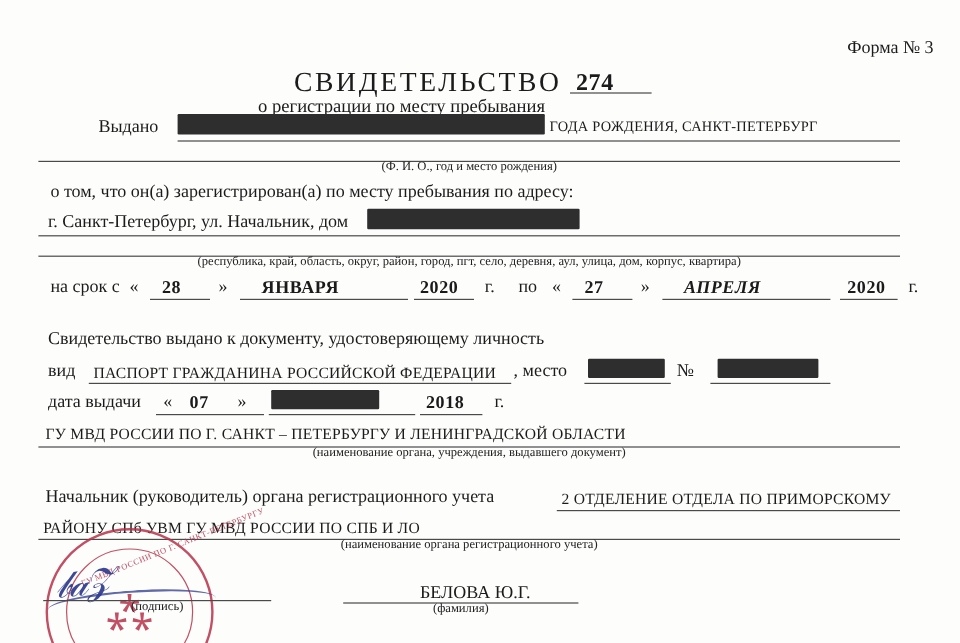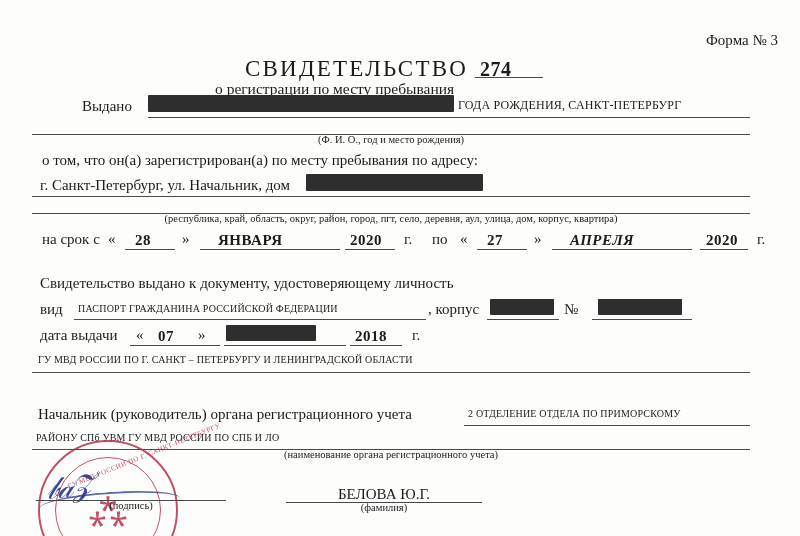--- a/index.html
+++ b/index.html
@@ -51,21 +51,21 @@
   .formno {
     font-size: 15px;
   }
   .handw {
     font-family: "Liberation Serif", serif;
     font-weight: bold;
     font-size: 15px;
     letter-spacing: 0.5px;
   }
   .sm-caps {
-    font-size: 10px;
+    font-size: 13px;
     letter-spacing: 0.2px;
   }
   
   .stamp {
     position: absolute;
     width: 140px;
     height: 140px;
     left: 38px;
     top: 440px;
     border: 2.5px solid #b8324a;
@@ -174,40 +174,41 @@
   <div class="rule" style="left:552px; top:249px; width:140px;"></div>
   <div class="abs handw" style="left:706px; top:232px;">2020</div>
   <div class="rule" style="left:700px; top:249px; width:48px;"></div>
   <div class="abs lbl" style="left:757px; top:231px;">г.</div>
 
   <div class="abs lbl" style="left:40px; top:275px;">Свидетельство выдано к документу, удостоверяющему личность</div>
 
   <div class="abs lbl" style="left:40px; top:301px;">вид</div>
   <div class="abs sm-caps" style="left:78px; top:303px;">ПАСПОРТ ГРАЖДАНИНА РОССИЙСКОЙ ФЕДЕРАЦИИ</div>
   <div class="rule" style="left:74px; top:319px; width:352px;"></div>
-  <div class="abs lbl" style="left:428px; top:301px;">, корпус</div>
+  <div class="abs lbl" style="left:428px; top:301px;">, место</div>
   <div class="abs redact" style="left:490px; top:299px; width:64px; height:16px;"></div>
   <div class="rule" style="left:487px; top:319px; width:72px;"></div>
   <div class="abs lbl" style="left:564px; top:301px;">№</div>
   <div class="abs redact" style="left:598px; top:299px; width:84px; height:16px;"></div>
   <div class="rule" style="left:592px; top:319px; width:100px;"></div>
 
   <div class="abs lbl" style="left:40px; top:327px;">дата выдачи</div>
   <div class="abs lbl" style="left:136px; top:327px;">«</div>
   <div class="abs handw" style="left:158px; top:328px;">07</div>
   <div class="abs lbl" style="left:198px; top:327px;">»</div>
   <div class="rule" style="left:130px; top:345px; width:90px;"></div>
   <div class="abs redact" style="left:226px; top:325px; width:90px; height:16px;"></div>
   <div class="rule" style="left:224px; top:345px; width:122px;"></div>
   <div class="abs handw" style="left:355px; top:328px;">2018</div>
   <div class="rule" style="left:350px; top:345px; width:52px;"></div>
   <div class="abs lbl" style="left:412px; top:327px;">г.</div>
 
   <div class="abs sm-caps" style="left:38px; top:354px;">ГУ  МВД  РОССИИ  ПО  Г. САНКТ – ПЕТЕРБУРГУ  И  ЛЕНИНГРАДСКОЙ ОБЛАСТИ</div>
   <div class="rule" style="left:32px; top:372px; width:718px;"></div>
+  <div class="abs caption" style="left:32px; top:372px; width:718px;">(наименование органа, учреждения, выдавшего документ)</div>
 
   <div class="abs lbl" style="left:38px; top:406px;">Начальник (руководитель) органа регистрационного учета</div>
   <div class="abs sm-caps" style="left:468px; top:408px;">2 ОТДЕЛЕНИЕ ОТДЕЛА  ПО ПРИМОРСКОМУ</div>
   <div class="rule" style="left:464px; top:425px; width:286px;"></div>
 
   <div class="abs sm-caps" style="left:36px; top:432px;">РАЙОНУ СПб УВМ  ГУ  МВД  РОССИИ  ПО СПБ  И  ЛО</div>
   <div class="rule" style="left:32px; top:449px; width:718px;"></div>
   <div class="abs caption" style="left:32px; top:449px; width:718px;">(наименование органа регистрационного учета)</div>
 
   <div class="stamp">
@@ -216,17 +217,17 @@
 
     <div class="stamp-center">⁂</div>
   </div>
 
   <div class="signature">𝒷𝒶𝒵</div>
   <div class="sign-flourish"></div>
 
   <div class="rule" style="left:36px; top:500px; width:190px;"></div>
   <div class="abs caption" style="left:36px; top:500px; width:190px;">(подпись)</div>
 
-  <div class="abs lbl" style="left:338px; top:486px;text-align:center;">БЕЛОВА Ю.Г.</div>
+  <div class="abs lbl" style="left:350px; top:486px;text-align:center;">БЕЛОВА Ю.Г.</div>
   <div class="rule" style="left:286px; top:502px; width:196px;"></div>
   <div class="abs caption" style="left:286px; top:502px; width:196px;">(фамилия)</div>
 
 </div>
 
 </body></html>

